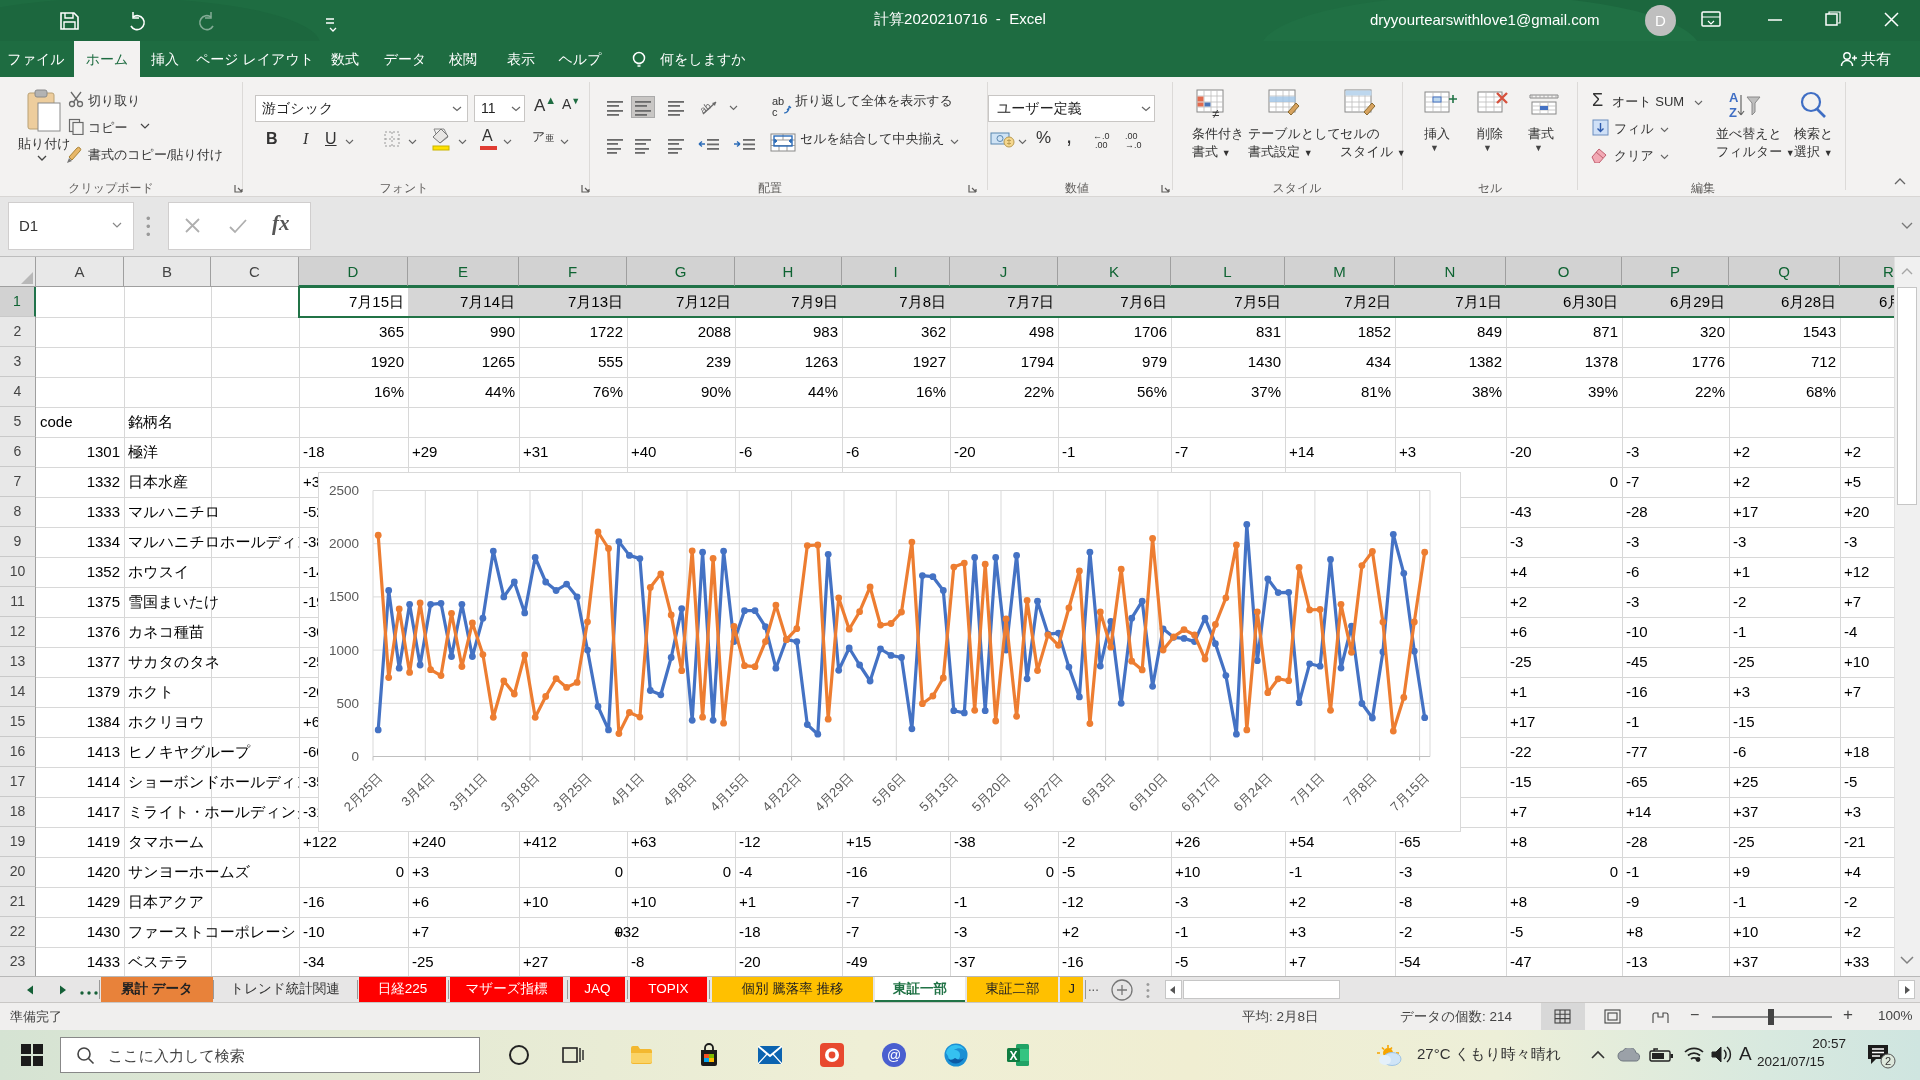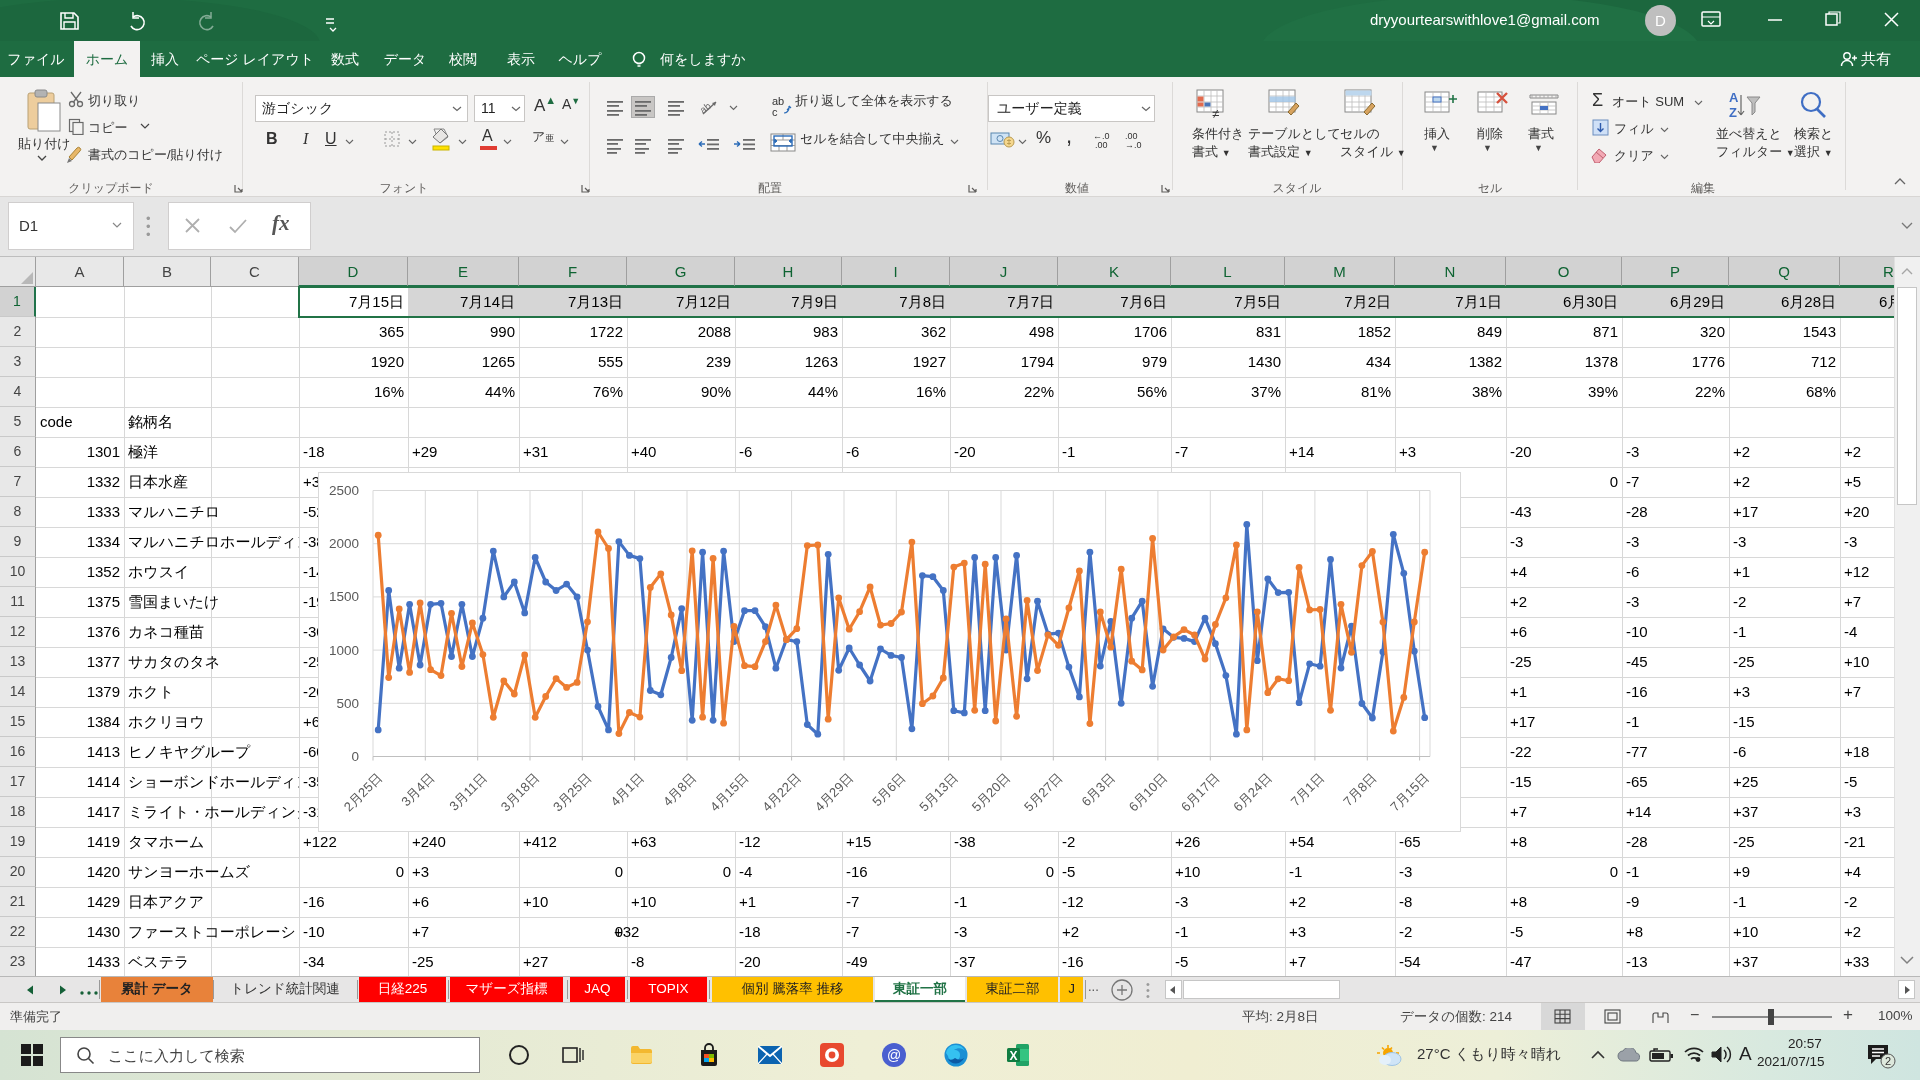--- a/index.html
+++ b/index.html
@@ -11,20 +11,21 @@
       <path d="M7 4 v5 h8 v-5" stroke-width="1.4"></path>
       <path d="M6 20 v-7 h11 v7" stroke-width="1.4"></path>
       <path d="M75 8 a7 7 0 1 1 -2 9"></path>
       <path d="M75 3 v6 h6" stroke-width="1.5"></path>
       <g opacity="0.45">
         <path d="M153 8 a7 7 0 1 0 2 9"></path>
         <path d="M153 3 v6 h-6" stroke-width="1.5"></path>
       </g>
       <path d="M268 10 h8 M268 14 h8 M272 19 l3 3 3 -3" stroke-width="1.3"></path>
     </svg>
+    <div class="ab" style="left:0;top:10px;width:1920px;text-align:center;font-size:15px;color:#fff">計算2020210716&nbsp;&nbsp;-&nbsp;&nbsp;Excel</div>
     <div class="ab" style="left:1370px;top:11px;font-size:15px;color:#fff">dryyourtearswithlove1@gmail.com</div>
     <div class="ab" style="left:1645px;top:5px;width:31px;height:31px;border-radius:50%;background:#BFBFBF;color:#fff;text-align:center;line-height:31px;font-size:15px">D</div>
     <svg class="ab" style="left:1700px;top:9px" width="210" height="24" fill="none" stroke="#fff" stroke-width="1.5">
       <rect x="2" y="3" width="18" height="14" rx="1"></rect>
       <path d="M2 8 h18 M8 12 l3 3 3-3" stroke-width="1.2"></path>
       <path d="M68 11 h14"></path>
       <rect x="126" y="5" width="11" height="11"></rect>
       <path d="M129 5 v-2 h11 v11 h-2" stroke-width="1.2"></path>
       <path d="M185 4 l13 13 M198 4 l-13 13"></path>
     </svg>
@@ -1234,20 +1235,20 @@
       <path d="M2 6 a13 13 0 0 1 18 0" stroke-width="1.7"></path>
       <path d="M5 9.5 a9 9 0 0 1 12 0" stroke-width="1.7"></path>
       <path d="M8 13 a5 5 0 0 1 6 0" stroke-width="1.7"></path>
       <circle cx="15" cy="13.5" r="2.4" fill="#222" stroke="none"></circle>
     </svg>
     <svg class="ab" style="left:1710px;top:15px" width="24" height="19" viewBox="0 0 24 19" fill="none" stroke="#222">
       <path d="M2 7 h4 l5 -5 v15 l-5 -5 h-4 z" fill="#222"></path>
       <path d="M14 5 a6 6 0 0 1 0 9 M17 2 a10 10 0 0 1 0 15" stroke-width="1.5"></path>
     </svg>
     <div class="ab" style="left:1739px;top:13px;font-size:19px;color:#222">A</div>
-    <div class="ab" style="left:1764px;top:6px;width:82px;text-align:center;font-size:13.5px;color:#222">20:57</div>
+    <div class="ab" style="left:1764px;top:6px;width:82px;text-align:right;font-size:13.5px;color:#222">20:57</div>
     <div class="ab" style="left:1757px;top:24px;width:96px;text-align:left;font-size:13.5px;color:#222">2021/07/15</div>
     <svg class="ab" style="left:1866px;top:13px" width="30" height="26" viewBox="0 0 30 26">
       <path d="M2 2 h20 v14 h-12 l-5 5 v-5 h-3 z" fill="#1b1b1b"></path>
       <path d="M6 6 h12 M6 9.5 h12 M6 13 h8" stroke="#fff" stroke-width="1.3"></path>
       <circle cx="22" cy="18" r="7" fill="#DDE8DC" stroke="#555"></circle>
       <text x="22" y="22" font-size="11" fill="#333" text-anchor="middle">2</text>
     </svg>
   </div>
 </body></html>

